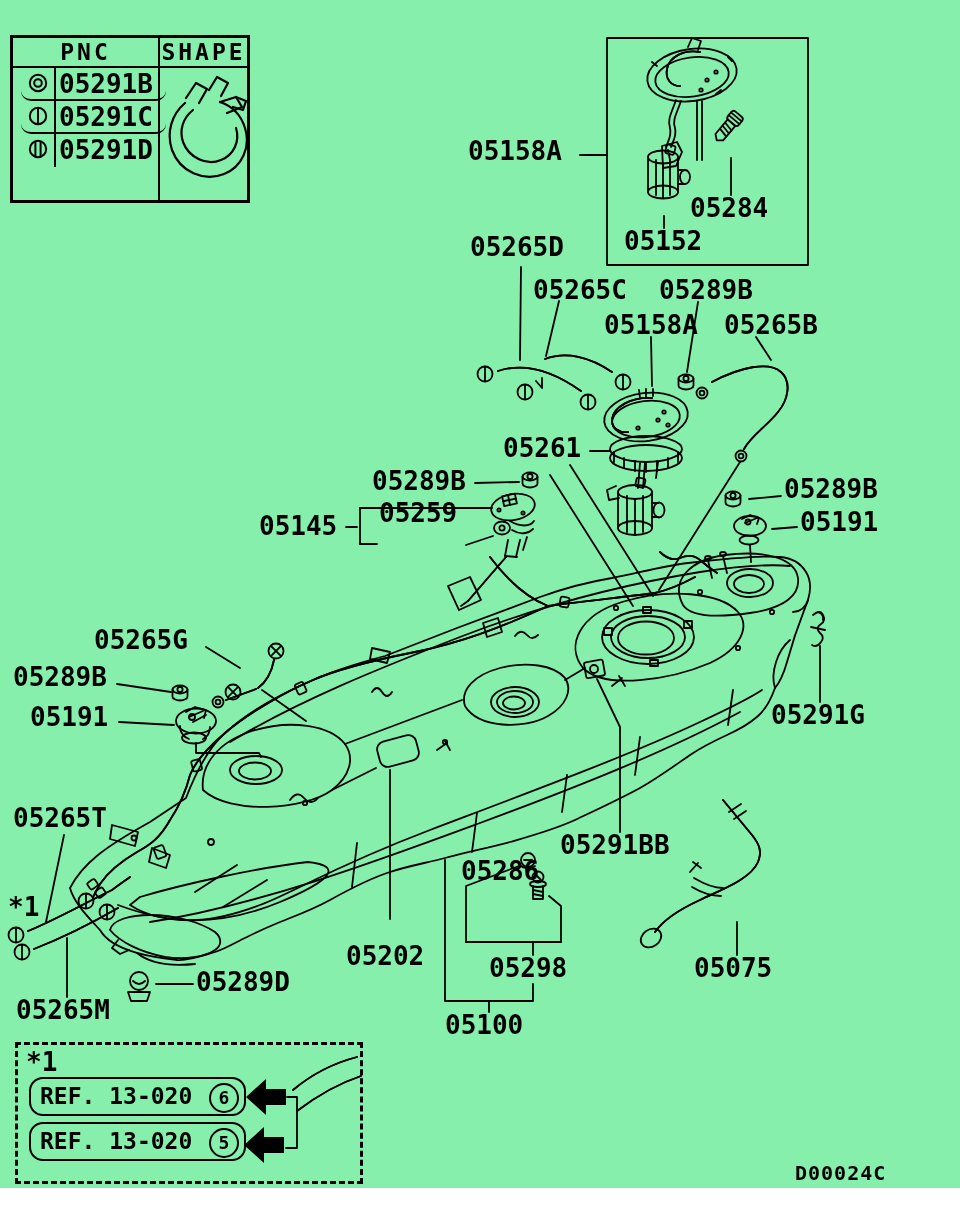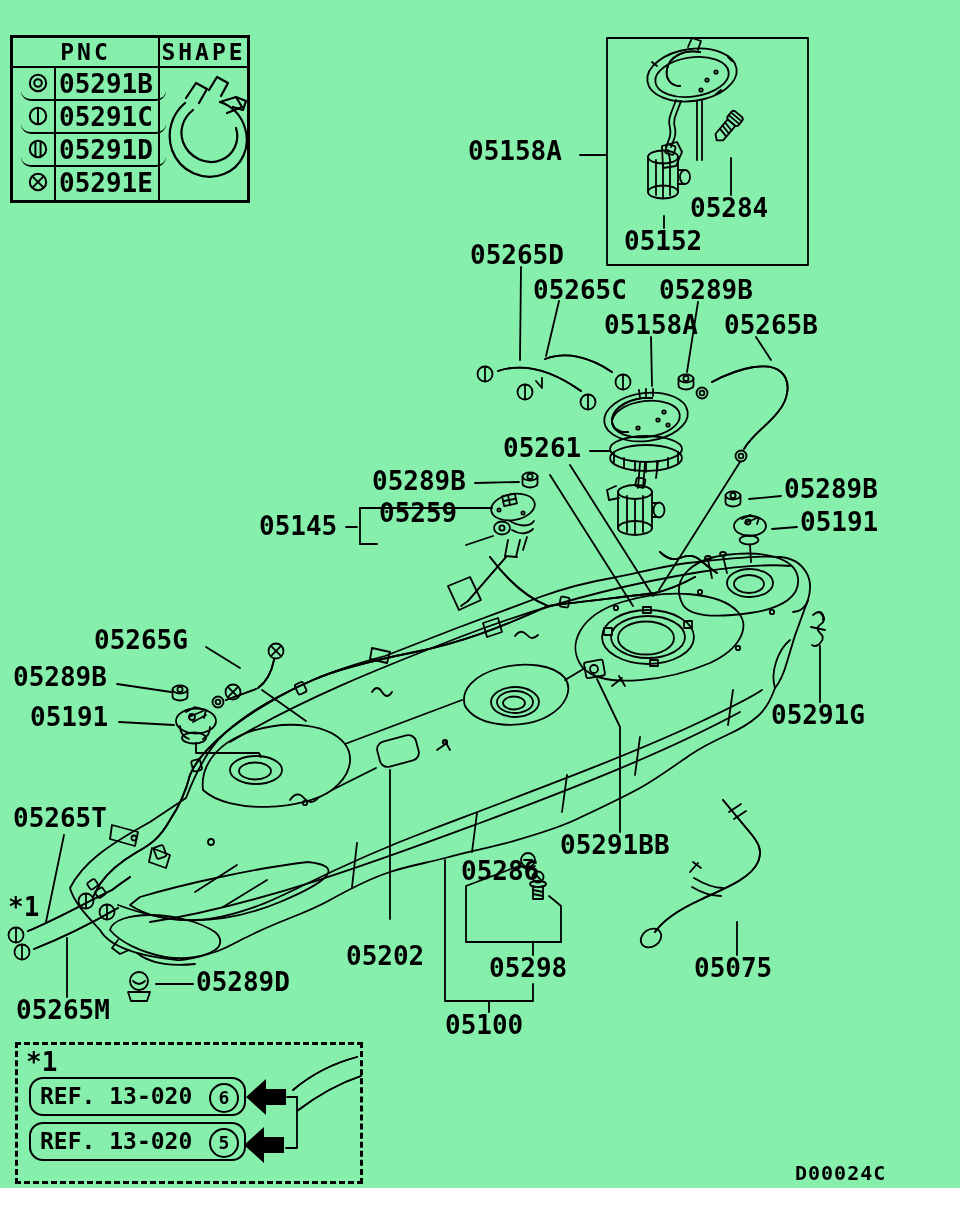--- a/index.html
+++ b/index.html
@@ -473,52 +473,40 @@
             <svg width="22" height="22" viewBox="-11 -11 22 22">
               <g transform="translate(0,0)">
                 <circle r="8.2"></circle>
                 <line x1="-2.6" y1="-7.6" x2="-2.6" y2="7.6"></line>
                 <line x1="2.6" y1="-7.6" x2="2.6" y2="7.6"></line>
               </g>
             </svg>
           </div>
           <div class="pncv">05291D</div>
         </div>
-        <div class="trow" style="top: 99px;">
-          <div class="sym">
-            <svg width="22" height="22" viewBox="-11 -11 22 22">
-              <g transform="translate(0,0)">
-                <circle r="8.2"></circle>
-                <line x1="-5.6" y1="-5.6" x2="5.6" y2="5.6"></line>
-                <line x1="-5.6" y1="5.6" x2="5.6" y2="-5.6"></line>
-              </g>
-            </svg>
-          </div>
-          <div class="pncv">05291E</div>
-        </div>
       </div>
   <div id="shape-cell">
     <svg width="89" height="128" viewBox="0 0 89 128">
       <path d="M26,30 l10,-15 l11,6 l-8,14"></path>
       <path d="M49,22 l8,-13 l11,6 l-7,13"></path>
       <path d="M25,35 C12,46 6,64 12,82 C20,104 44,114 64,106 C82,99 91,79 85,60 C81,47 72,38 60,34"></path>
       <path d="M33,42 C23,50 19,62 23,74 C29,90 47,98 61,92 C74,87 80,73 76,60"></path>
       <path d="M60,34 l16,-5 l6,10 l-15,6"></path>
       <path d="M76,29 l10,4 l-3,9 l-10,-3"></path>
       <line x1="30" y1="38" x2="36" y2="46"></line>
       <line x1="55" y1="30" x2="59" y2="38"></line>
     </svg>
   </div>
 </div>
 
 <div id="labels">
       <div class="plabel" style="left: 468px; top: 140px;">05158A</div>
       <div class="plabel" style="left: 690px; top: 197px;">05284</div>
       <div class="plabel" style="left: 624px; top: 230px;">05152</div>
-      <div class="plabel" style="left: 470px; top: 244px;">05265D</div>
+      <div class="plabel" style="left: 470px; top: 236px;">05265D</div>
       <div class="plabel" style="left: 533px; top: 279px;">05265C</div>
       <div class="plabel" style="left: 659px; top: 279px;">05289B</div>
       <div class="plabel" style="left: 604px; top: 314px;">05158A</div>
       <div class="plabel" style="left: 724px; top: 314px;">05265B</div>
       <div class="plabel" style="left: 503px; top: 437px;">05261</div>
       <div class="plabel" style="left: 372px; top: 470px;">05289B</div>
       <div class="plabel" style="left: 259px; top: 515px;">05145</div>
       <div class="plabel" style="left: 379px; top: 502px;">05259</div>
       <div class="plabel" style="left: 784px; top: 478px;">05289B</div>
       <div class="plabel" style="left: 800px; top: 511px;">05191</div>

